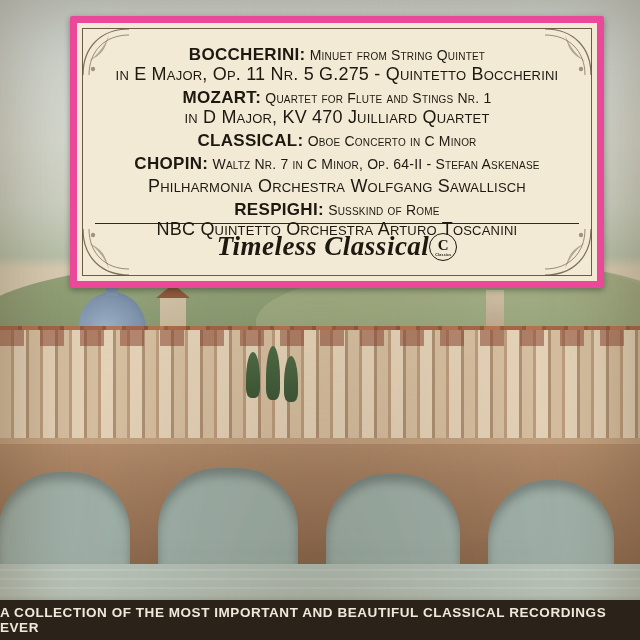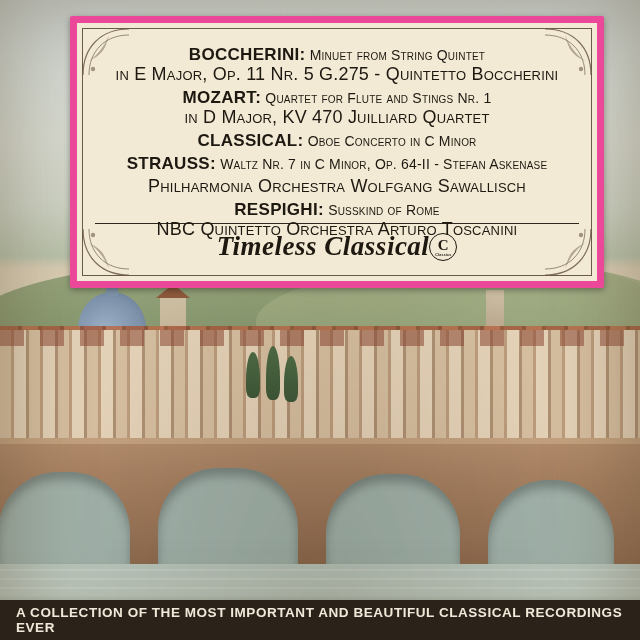--- a/index.html
+++ b/index.html
@@ -319,21 +319,20 @@
     align-items: center;
     justify-content: center;
   }
   .banner-text {
     color: #f0e8d8;
     font-size: 13.5px;
     font-weight: bold;
     letter-spacing: .55px;
     font-variant: small-caps;
     text-transform: uppercase;
-    padding-left: 16px;
   }
 </style>
 </head>
 <body>
 
 <div class="album">
 
   <div class="photo">
     <div class="hill"></div>
     <div class="hill2"></div>
@@ -406,21 +405,21 @@
 
       <div class="track">
         <div class="line1">
           <span class="composer">CLASSICAL:</span>
           <span class="title">Oboe Concerto in C Minor</span>
         </div>
       </div>
 
       <div class="track">
         <div class="line1">
-          <span class="composer">STRAUSS:</span>
+          <span class="composer">CHOPIN:</span>
           <span class="title">Waltz Nr. 7 in C Minor, Op. 64-II - Stefan Askenase</span>
         </div>
         <div class="line2"></div>
       </div>
 
       <div class="track">
         <div class="line2">Philharmonia Orchestra Wolfgang Sawallisch</div>
       </div>
 
       <div class="track">

